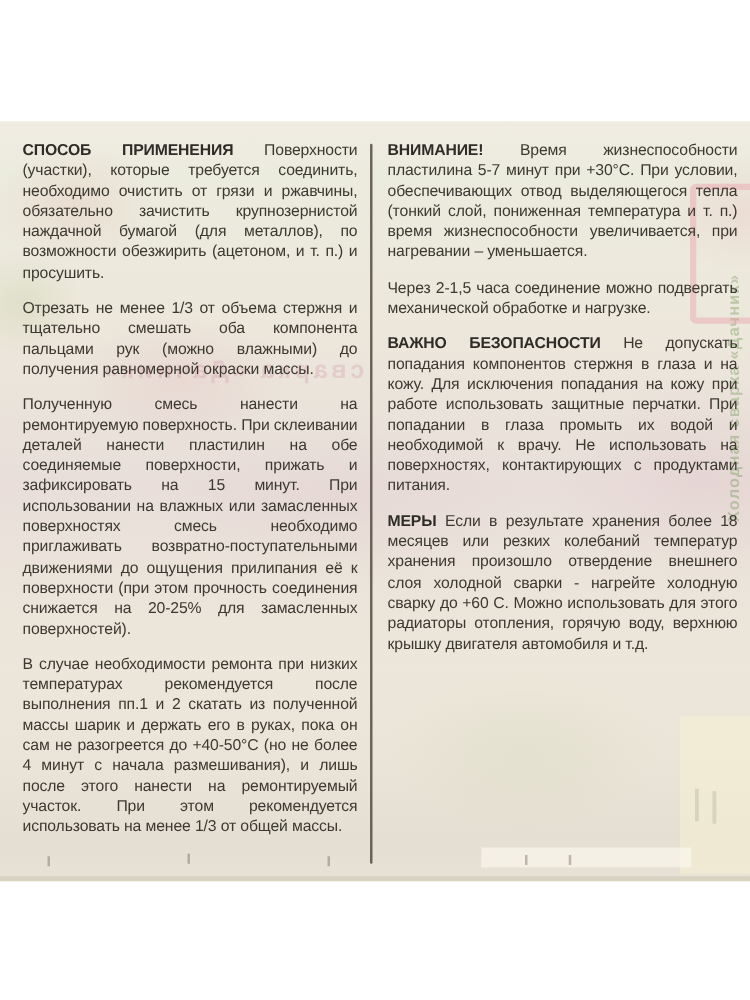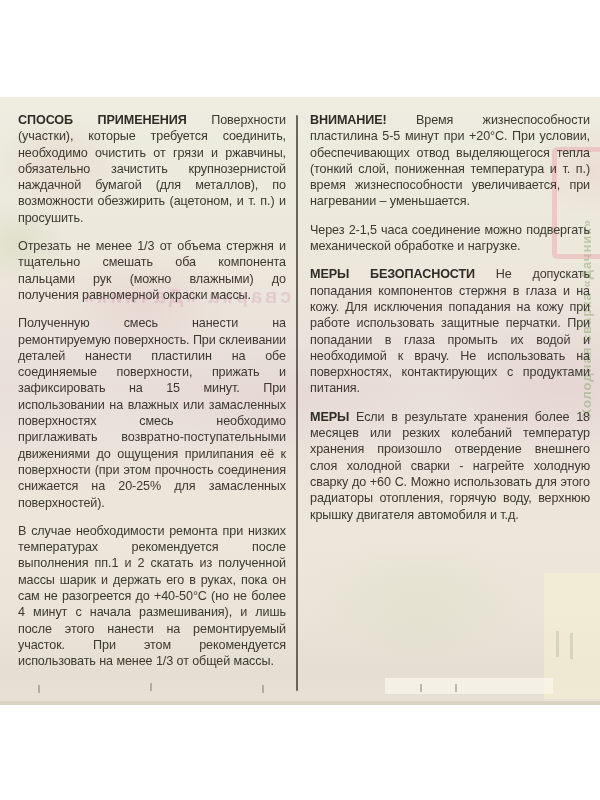--- a/index.html
+++ b/index.html
@@ -105,23 +105,23 @@
       <div class="col-left">
         <p class="para"><span class="h">СПОСОБ ПРИМЕНЕНИЯ</span><span>Поверхности (участки), которые требуется соединить, необходимо очистить от грязи и ржавчины, обязательно зачистить крупнозернистой наждачной бумагой (для металлов), по возможности обезжирить (ацетоном, и т. п.) и просушить.</span></p>
         <p class="para"><span class="h"></span><span>Отрезать не менее 1/3 от объема стержня и тщательно смешать оба компонента пальцами рук (можно влажными) до получения равномерной окраски массы.</span></p>
         <p class="para"><span class="h"></span><span>Полученную смесь нанести на ремонтируемую поверхность. При склеивании деталей нанести пластилин на обе соединяемые поверхности, прижать и зафиксировать на 15 минут. При использовании на влажных или замасленных поверхностях смесь необходимо приглаживать возвратно-поступательными движениями до ощущения прилипания её к поверхности (при этом прочность соединения снижается на 20-25% для замасленных поверхностей).</span></p>
         <p class="para"><span class="h"></span><span>В случае необходимости ремонта при низких температурах рекомендуется после выполнения пп.1 и 2 скатать из полученной массы шарик и держать его в руках, пока он сам не разогреется до +40-50°С (но не более 4 минут с начала размешивания), и лишь после этого нанести на ремонтируемый участок. При этом рекомендуется использовать на менее 1/3 от общей массы.</span></p>
       </div>
 
       <div class="divider"></div>
 
       <div class="col-right">
-        <p class="para"><span class="h">ВНИМАНИЕ!</span><span>Время жизнеспособности пластилина 5-5 минут при +20°С. При условии, обеспечивающих отвод выделяющегося тепла (тонкий слой, пониженная температура и т. п.) время жизнеспособности увеличивается, при нагревании – уменьшается.</span></p>
+        <p class="para"><span class="h">ВНИМАНИЕ!</span><span>Время жизнеспособности пластилина 5-7 минут при +30°С. При условии, обеспечивающих отвод выделяющегося тепла (тонкий слой, пониженная температура и т. п.) время жизнеспособности увеличивается, при нагревании – уменьшается.</span></p>
         <p class="para"><span class="h"></span><span>Через 2-1,5 часа соединение можно подвергать механической обработке и нагрузке.</span></p>
-        <p class="para"><span class="h">МЕРЫ БЕЗОПАСНОСТИ</span><span>Не допускать попадания компонентов стержня в глаза и на кожу. Для исключения попадания на кожу при работе использовать защитные перчатки. При попадании в глаза промыть их водой и необходимой к врачу. Не использовать на поверхностях, контактирующих с продуктами питания.</span></p>
+        <p class="para"><span class="h">ВАЖНО БЕЗОПАСНОСТИ</span><span>Не допускать попадания компонентов стержня в глаза и на кожу. Для исключения попадания на кожу при работе использовать защитные перчатки. При попадании в глаза промыть их водой и необходимой к врачу. Не использовать на поверхностях, контактирующих с продуктами питания.</span></p>
         <p class="para"><span class="h">МЕРЫ</span><span>Если в результате хранения более 18 месяцев или резких колебаний температур хранения произошло отвердение внешнего слоя холодной сварки - нагрейте холодную сварку до +60 С. Можно использовать для этого радиаторы отопления, горячую воду, верхнюю крышку двигателя автомобиля и т.д.</span></p>
       </div>
 
     </div>
 
     <div class="label-bottom-edge"></div>
   </div>
 </div>
 
 </body></html>

